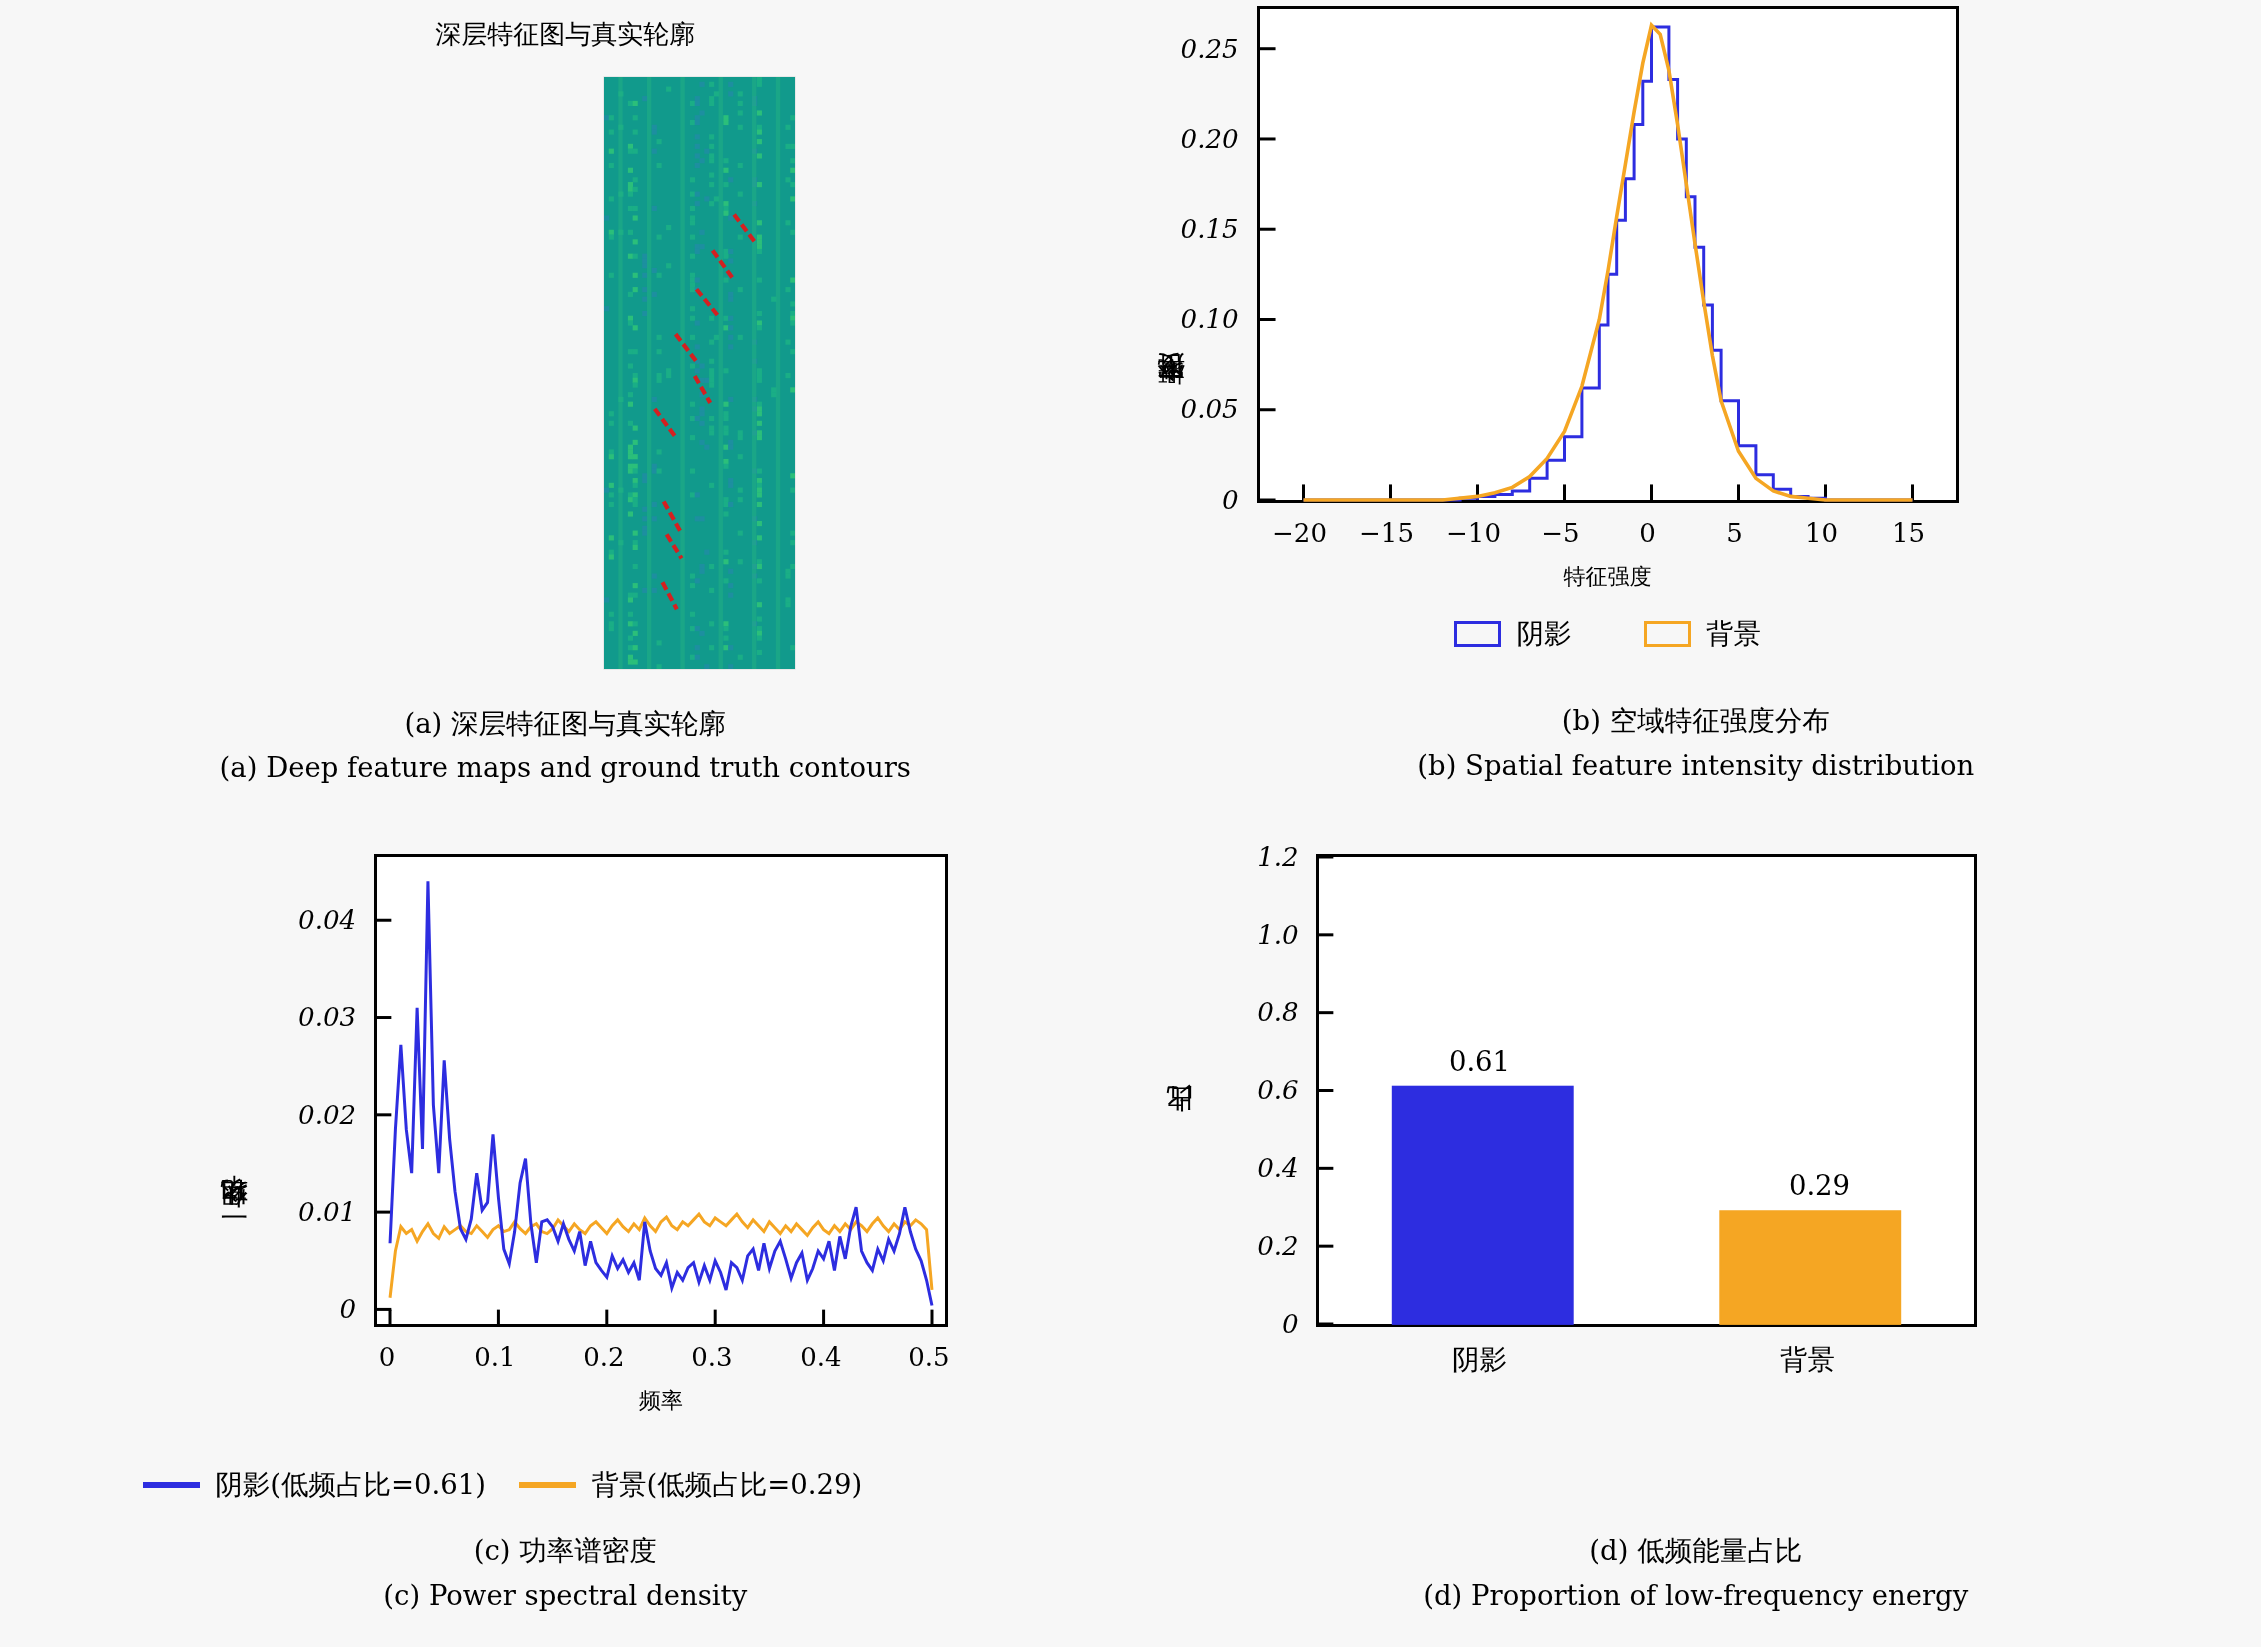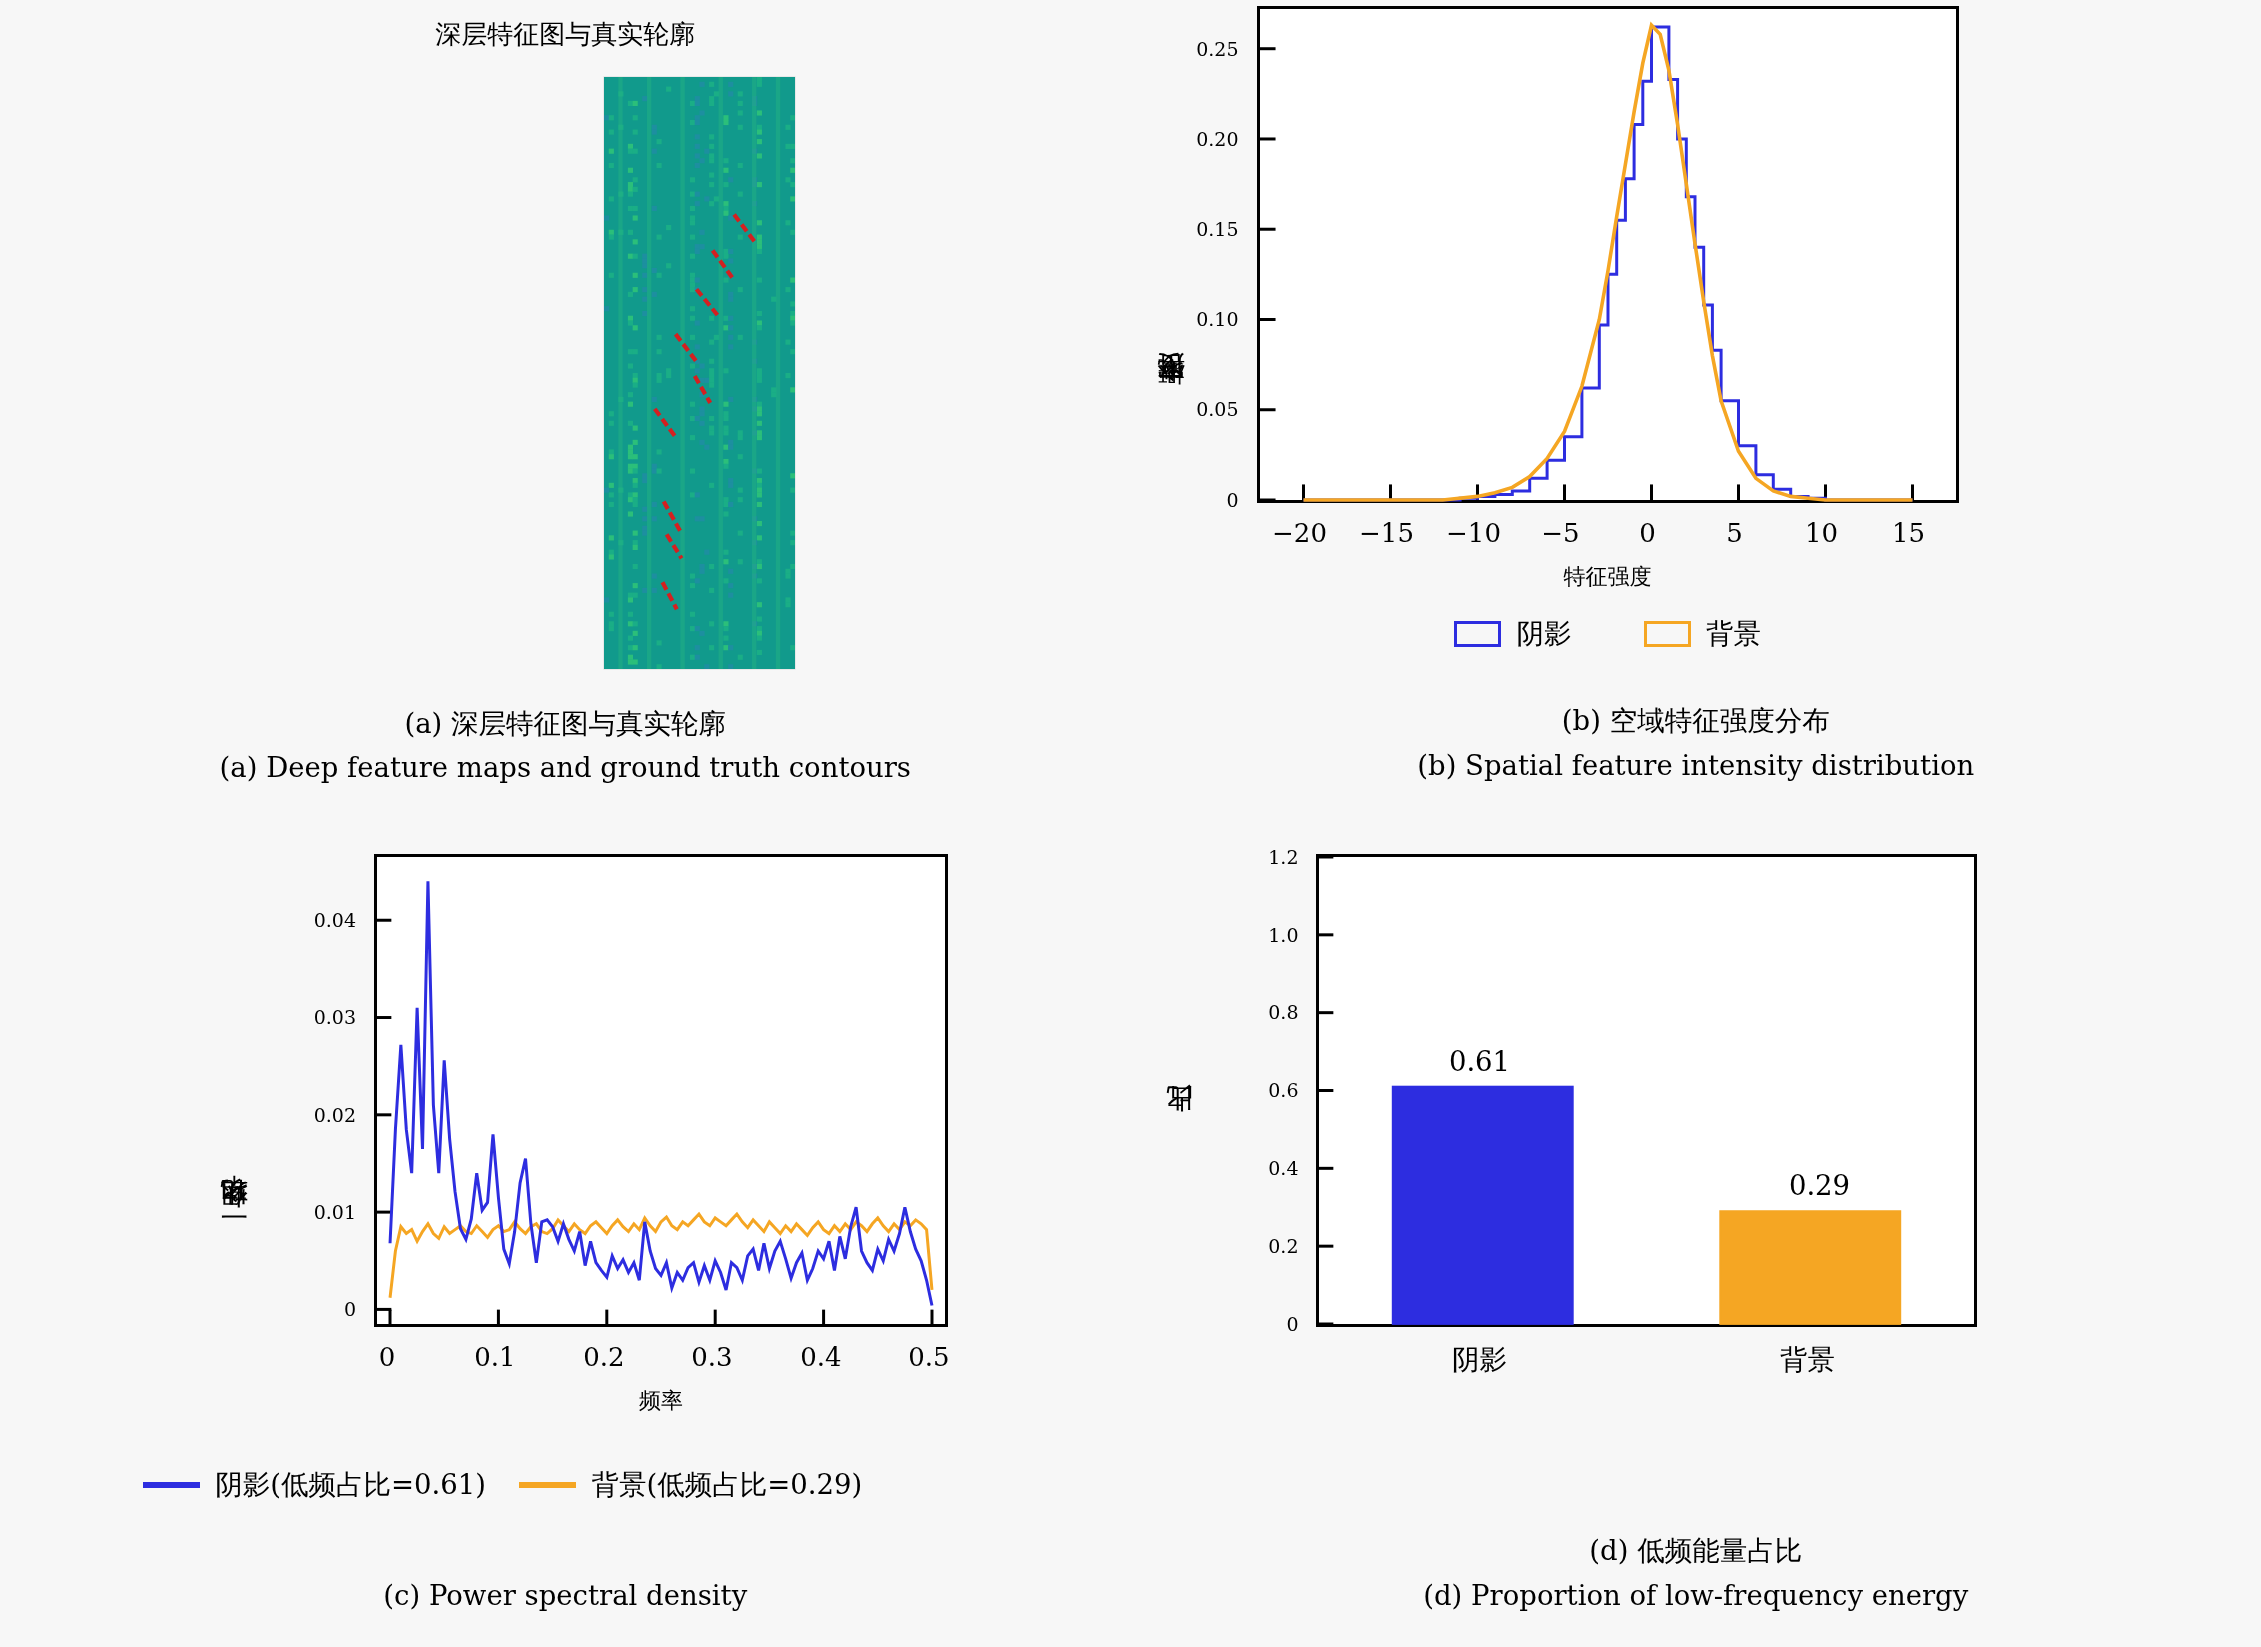--- a/index.html
+++ b/index.html
@@ -68,24 +68,25 @@
     letter-spacing: 1.2px;
   }
   .xlabel {
     position: absolute;
     font-size: 22px;
     text-align: center;
     white-space: nowrap;
   }
   .tick-y {
     position: absolute;
-    font-size: 19px;
+    font-size: 26px;
     text-align: right;
     white-space: nowrap;
     transform: translateY(-50%);
+    font-style: italic;
   }
   .tick-x {
     position: absolute;
     font-size: 26px;
     text-align: center;
     white-space: nowrap;
     transform: translateX(-50%);
   }
 
   
@@ -682,20 +683,21 @@
       <div class="leg-item">
         <span class="leg-line" id="c-leg-line-0" style="background: rgb(45, 45, 224);"></span>
         <span class="leg-label">阴影(低频占比=0.61)</span>
       </div>
       <div class="leg-item">
         <span class="leg-line" id="c-leg-line-1" style="background: rgb(245, 166, 35);"></span>
         <span class="leg-label">背景(低频占比=0.29)</span>
       </div>
     </div>
 
+    <div class="cap-cn c-cap-cn">(c) 功率谱密度</div>
     <div class="cap-en c-cap-en">(c) Power spectral density</div>
   </div>
 
   <div class="panel" id="panelD">
     <div class="ylabel">占比</div>
     <div class="axes">
       <svg viewBox="0 0 1095 780" preserveAspectRatio="none">
         <g id="d-ticks-y">
             <line x1="0" y1="780" x2="24" y2="780" stroke="#000" stroke-width="5"></line>
             <line x1="0" y1="650" x2="24" y2="650" stroke="#000" stroke-width="5"></line>

